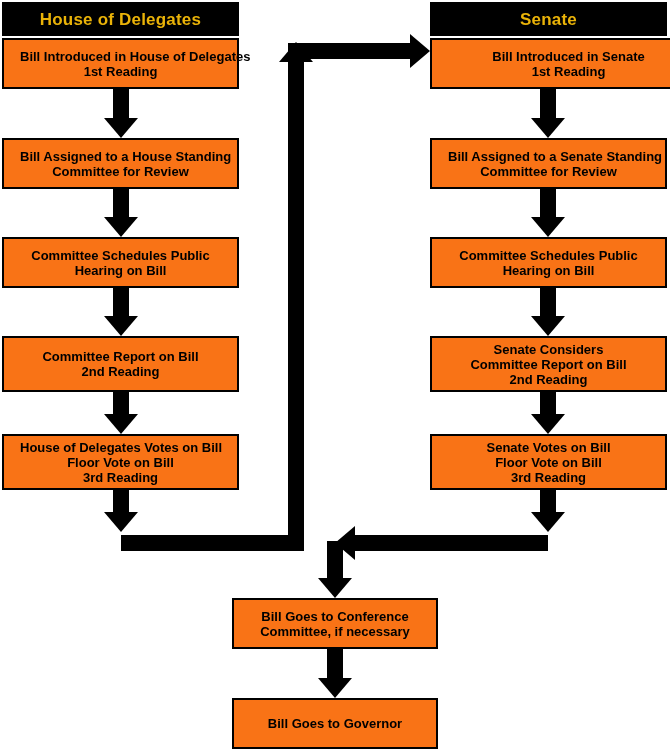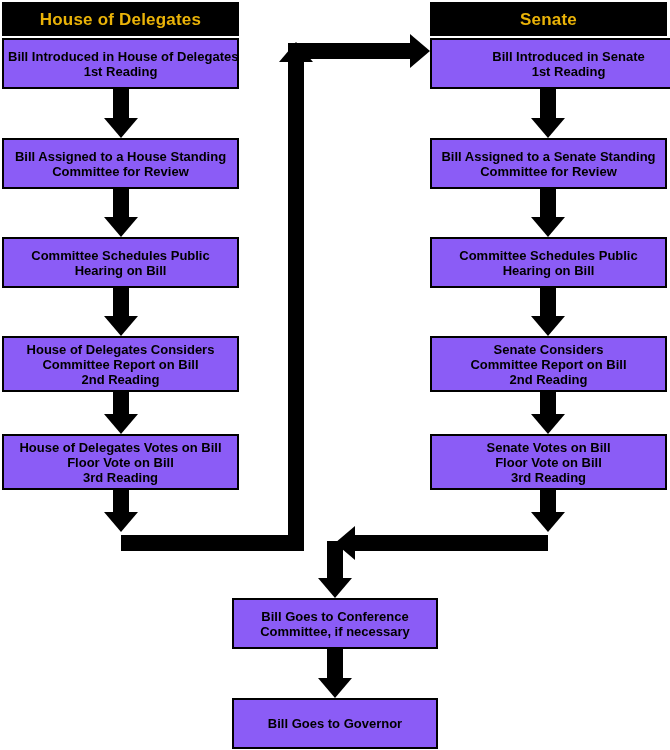--- a/index.html
+++ b/index.html
@@ -27,31 +27,31 @@
     font-weight:bold;
     font-size:17px;
     letter-spacing:.2px;
     line-height:1;
   }
 
   
   .node{
     position:absolute;
     box-sizing:border-box;
-    background:#8b5cf6;
+    background:#f97316;
     border:2px solid #000000;
     display:flex;
     align-items:center;
     justify-content:center;
     text-align:center;
     color:#000000;
     font-weight:bold;
     font-size:13px;
     line-height:15px;
-    padding:2px 4px;
+    padding:2px 16px;
   }
   .node .lines{display:block;width:100%;}
   .node .lines span{display:block;white-space:nowrap;}
 
   
   .bar{position:absolute;background:#000000;}
 
   .head-down{
     position:absolute;
     width:0;height:0;
@@ -110,21 +110,20 @@
 
   <div class="node" style="left:2px;top:237px;width:237px;height:51px;">
     <span class="lines">
       <span>Committee Schedules Public</span>
       <span>Hearing on Bill</span>
     </span>
   </div>
 
   <div class="node" style="left:2px;top:336px;width:237px;height:56px;">
     <span class="lines">
-      <span>House of Delegates Considers</span>
       <span>Committee Report on Bill</span>
       <span>2nd Reading</span>
     </span>
   </div>
 
   <div class="node" style="left:2px;top:434px;width:237px;height:56px;justify-content:flex-end;">
     <span class="lines">
       <span>House of Delegates Votes on Bill</span>
       <span>Floor Vote on Bill</span>
       <span>3rd Reading</span>

